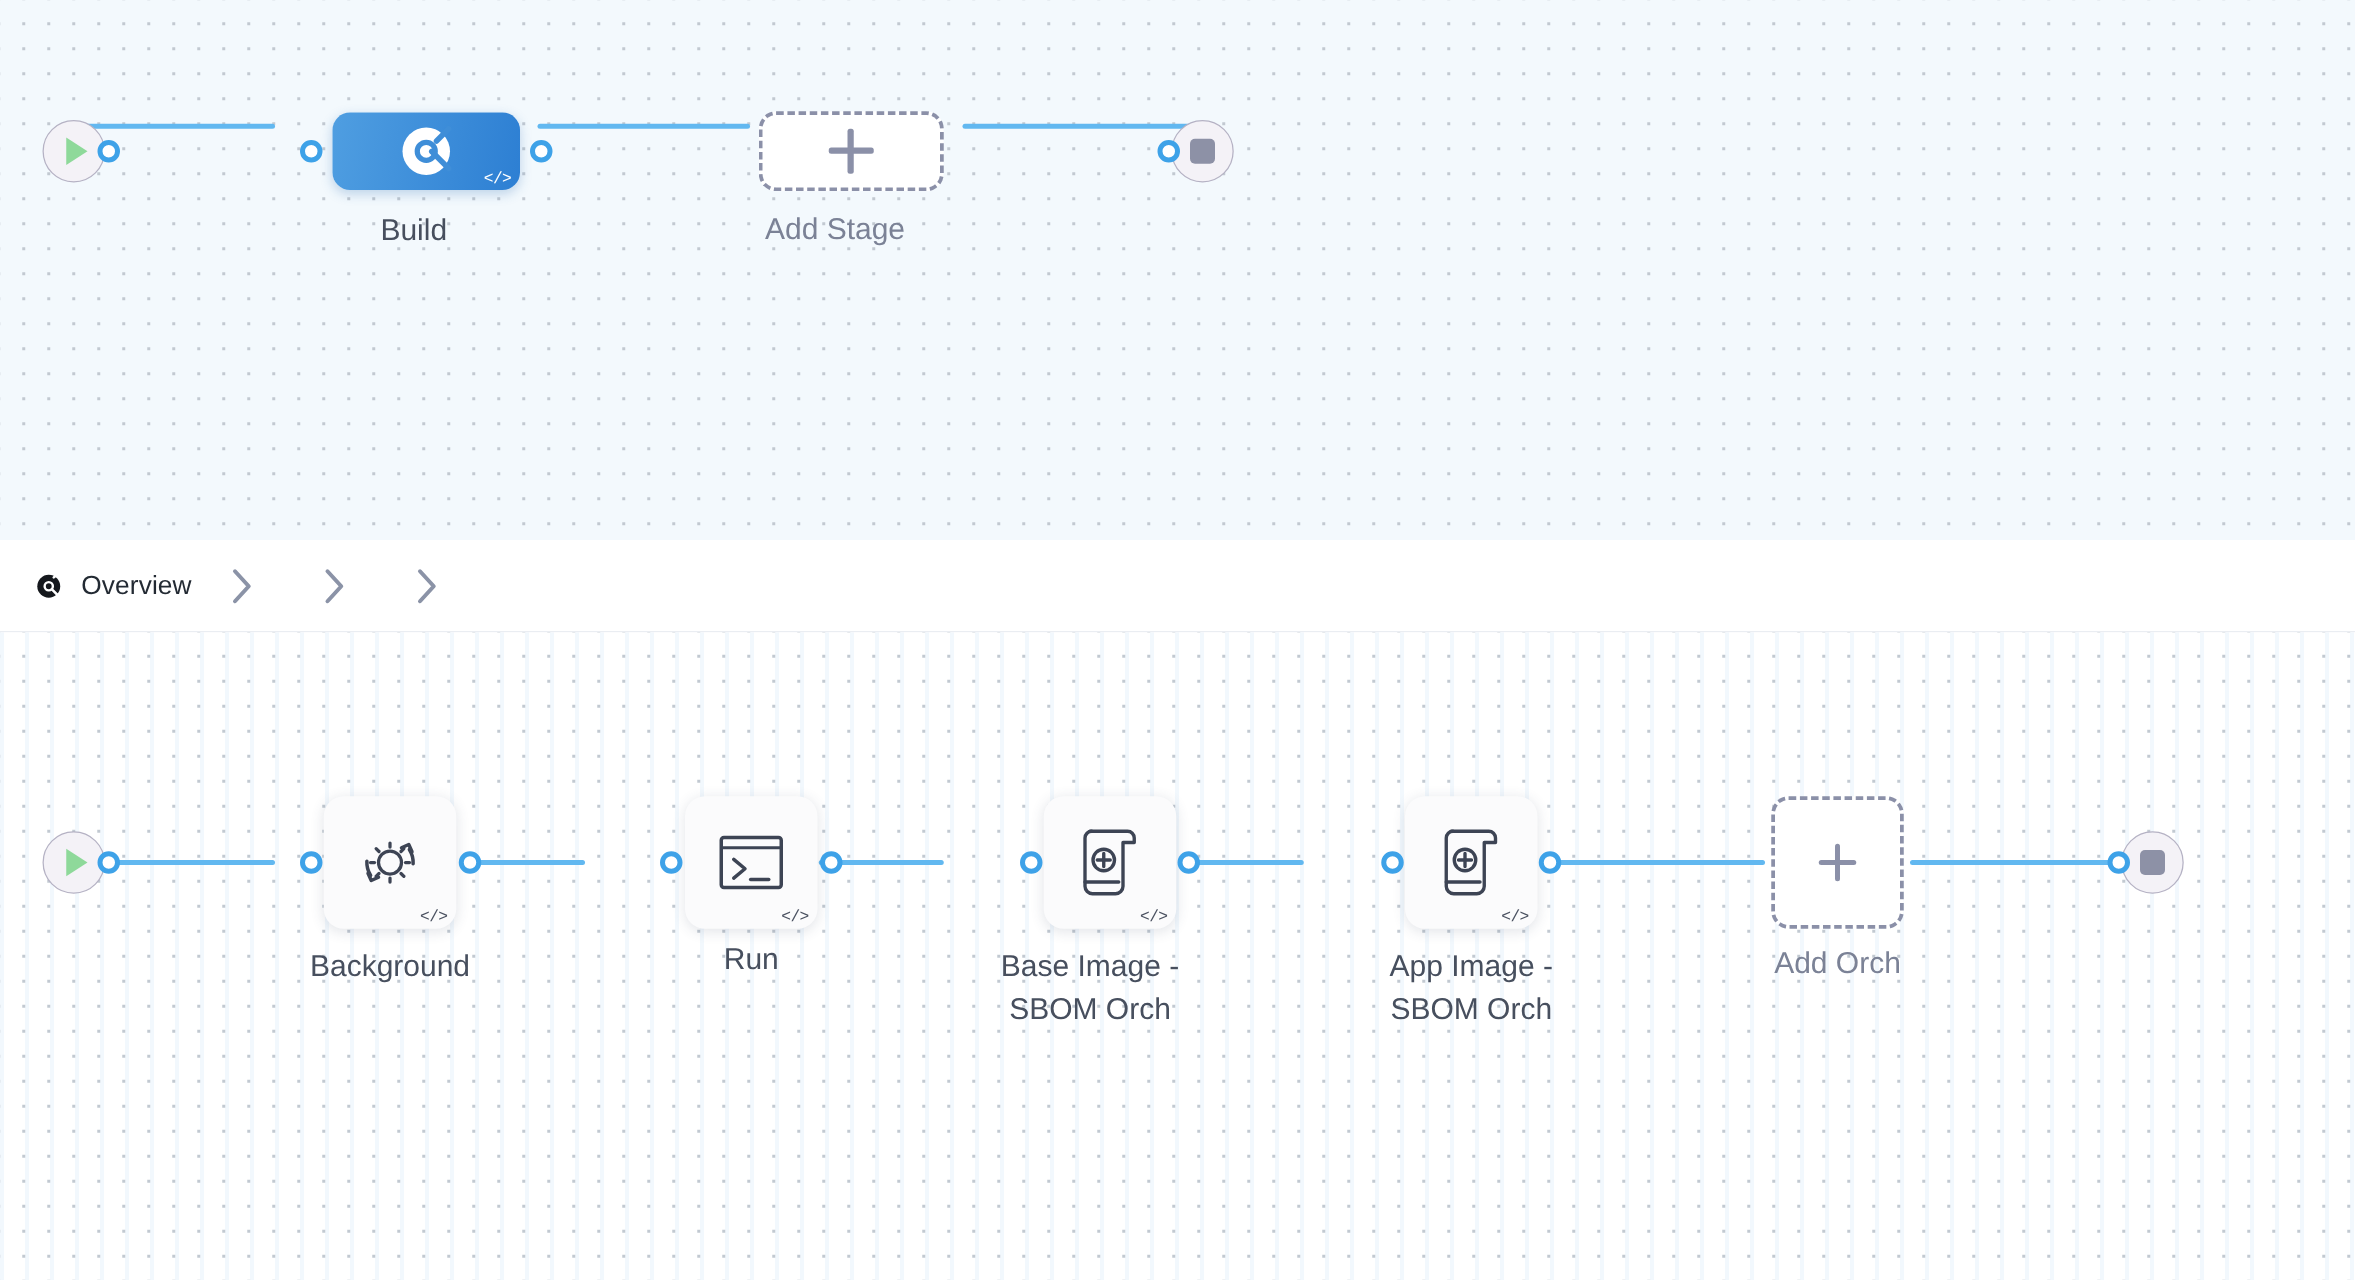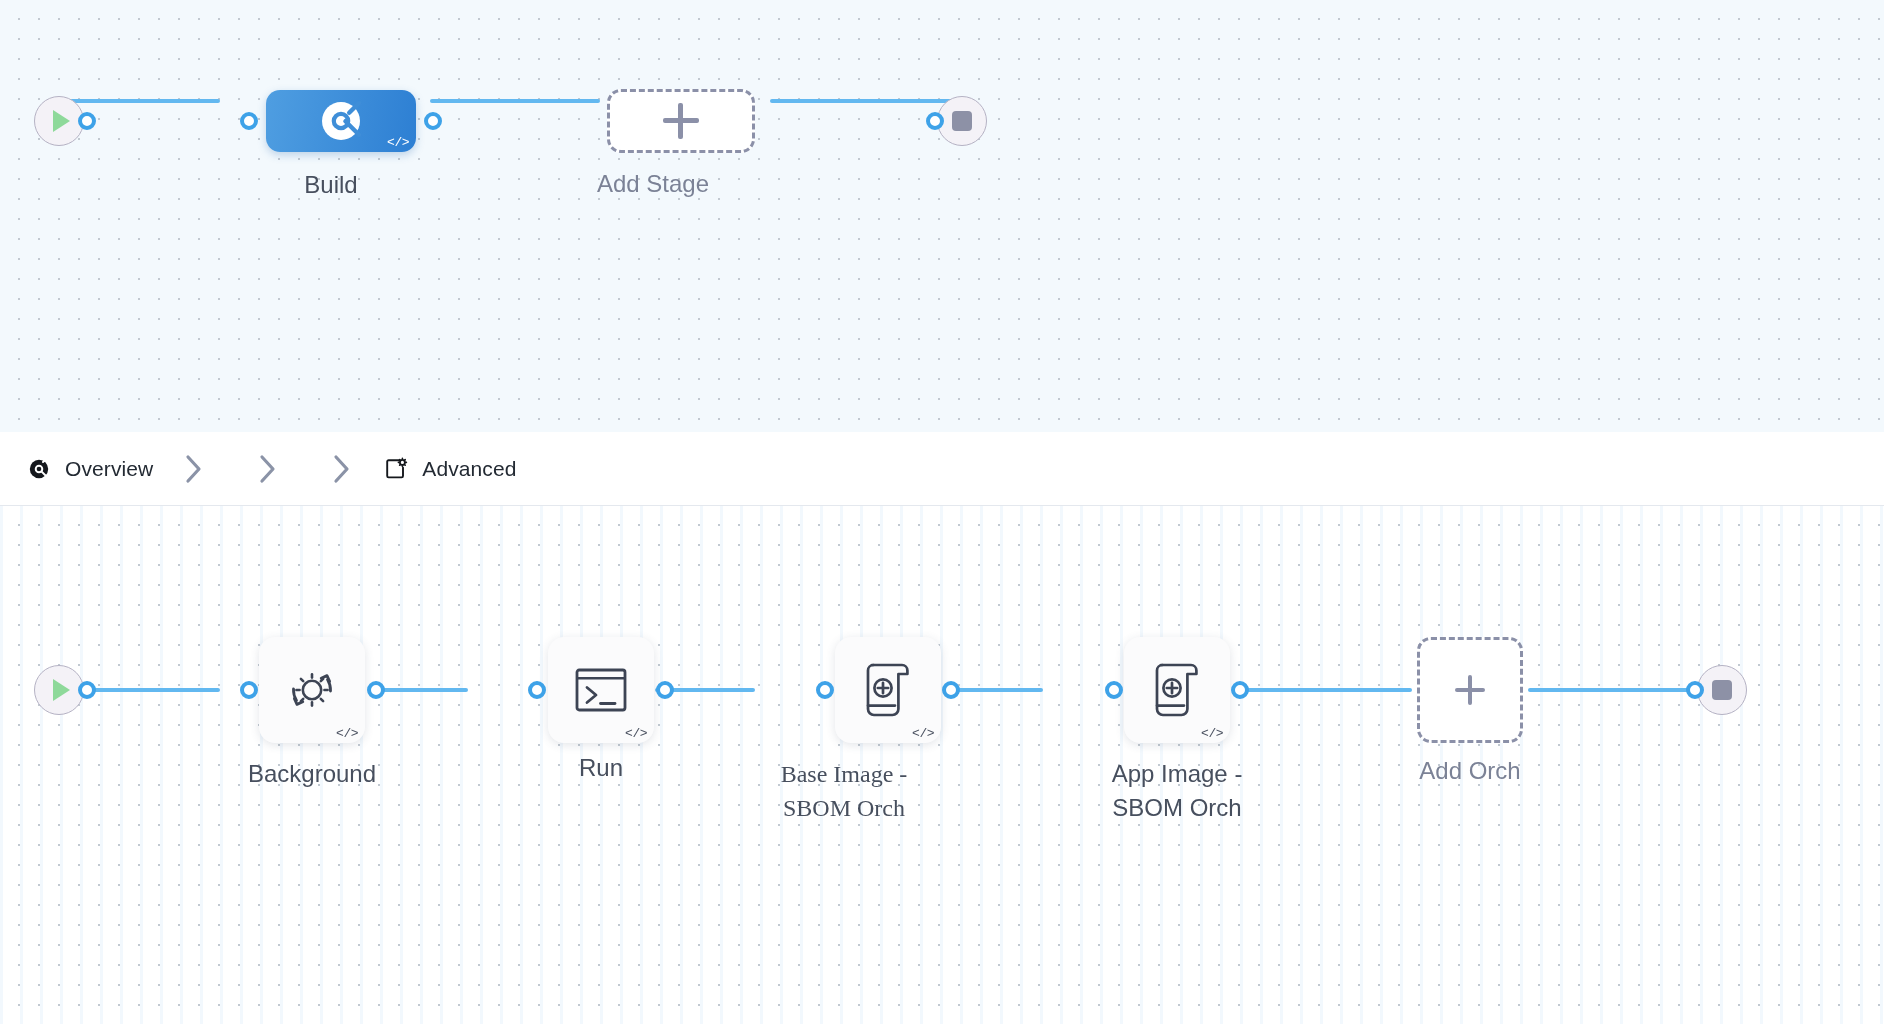--- a/index.html
+++ b/index.html
@@ -242,21 +242,21 @@
         <circle cx="22" cy="22" r="7.2" fill="none" stroke="#3f8ed8" stroke-width="4.2"></circle>
       </svg>
       <span class="code-badge">&lt;/&gt;</span>
     </div>
     <div class="port" style="left:433px; top:121px;"></div>
     <div class="node-caption" style="left:331px; top:168px;">Build</div>
 
     <div class="add-stage-node" style="left:681px; top:121px;">
       <div class="plus-glyph"></div>
     </div>
-    <div class="node-caption muted" style="left:653px; top:167px;">Add Stage</div>
+    <div class="node-caption muted" style="left:668px; top:167px;">Add Stage</div>
 
     <div class="port" style="left:935px; top:121px;"></div>
     <div class="terminal-node" style="left:962px; top:121px;">
       <div class="stop-sq"></div>
     </div>
 
   </div>
 
   <div class="tab-bar">
 
@@ -285,30 +285,20 @@
       </svg>
     </div>
 
 
     <div class="tab-sep">
       <svg width="22" height="30" viewBox="0 0 22 30">
         <path d="M5 3 L16 15 L5 27" fill="none" stroke="#8b93a7" stroke-width="3.2" stroke-linecap="round" stroke-linejoin="round"></path>
       </svg>
     </div>
 
-    <div class="tab">
-      <span class="tab-icon">
-        <svg width="24" height="24" viewBox="0 0 24 24">
-          <path d="M15.4 3.2 H4.6 a1.4 1.4 0 0 0 -1.4 1.4 V19 a1.4 1.4 0 0 0 1.4 1.4 H17.6 a1.4 1.4 0 0 0 1.4 -1.4 V10.6" fill="none" stroke="#15181d" stroke-width="1.9" stroke-linecap="round" stroke-linejoin="round"></path>
-          <circle cx="18.4" cy="5.4" r="2.5" fill="none" stroke="#15181d" stroke-width="1.8"></circle>
-          <path d="M18.4 1.4 V2.1 M18.4 8.7 V9.4 M14.4 5.4 H15.1 M21.7 5.4 H22.4 M15.6 2.6 L16.1 3.1 M20.7 7.7 L21.2 8.2 M21.2 2.6 L20.7 3.1 M16.1 7.7 L15.6 8.2" stroke="#15181d" stroke-width="1.6" stroke-linecap="round"></path>
-        </svg>
-      </span>
-      <span class="tab-label">Advanced</span>
-    </div>
 
   </div>
 
   <div class="step-canvas">
 
     <div class="edge" style="left:60px;   top:182px; width:160px;"></div>
     <div class="edge" style="left:368px;  top:182px; width:100px;"></div>
     <div class="edge" style="left:655px;  top:182px; width:100px;"></div>
     <div class="edge" style="left:943px; top:182px; width:100px;"></div>
     <div class="edge" style="left:1232px; top:182px; width:180px;"></div>
@@ -360,21 +350,21 @@
     <div class="step-node" style="left:888px; top:184px;">
       <svg width="56" height="58" viewBox="0 0 56 58">
         <path d="M12 4 H42 a5.4 5.4 0 0 1 5.4 5.4 v3.6 h-9 V48 a6 6 0 0 1 -6 6 H14 a6 6 0 0 1 -6 -6 v-3.4 h27" fill="none" stroke="#3d4454" stroke-width="2.7" stroke-linecap="round" stroke-linejoin="round"></path>
         <path d="M8 44.6 V9.4 A5.4 5.4 0 0 1 13.4 4" fill="none" stroke="#3d4454" stroke-width="2.7" stroke-linecap="round"></path>
         <circle cx="23" cy="27" r="8.6" fill="none" stroke="#3d4454" stroke-width="2.7"></circle>
         <path d="M23 21.8 V32.2 M17.8 27 H28.2" stroke="#3d4454" stroke-width="2.7" stroke-linecap="round"></path>
       </svg>
       <span class="code-badge dark">&lt;/&gt;</span>
     </div>
     <div class="port" style="left:951px; top:184px;"></div>
-    <div class="node-caption" style="left:844px; top:251px;font-family:Liberation Serif, serif;">Base Image -
+    <div class="node-caption" style="left:872px; top:251px;">Base Image -
 SBOM Orch</div>
 
     <div class="port" style="left:1114px; top:184px;"></div>
     <div class="step-node" style="left:1177px; top:184px;">
       <svg width="56" height="58" viewBox="0 0 56 58">
         <path d="M12 4 H42 a5.4 5.4 0 0 1 5.4 5.4 v3.6 h-9 V48 a6 6 0 0 1 -6 6 H14 a6 6 0 0 1 -6 -6 v-3.4 h27" fill="none" stroke="#3d4454" stroke-width="2.7" stroke-linecap="round" stroke-linejoin="round"></path>
         <path d="M8 44.6 V9.4 A5.4 5.4 0 0 1 13.4 4" fill="none" stroke="#3d4454" stroke-width="2.7" stroke-linecap="round"></path>
         <circle cx="23" cy="27" r="8.6" fill="none" stroke="#3d4454" stroke-width="2.7"></circle>
         <path d="M23 21.8 V32.2 M17.8 27 H28.2" stroke="#3d4454" stroke-width="2.7" stroke-linecap="round"></path>
       </svg>

